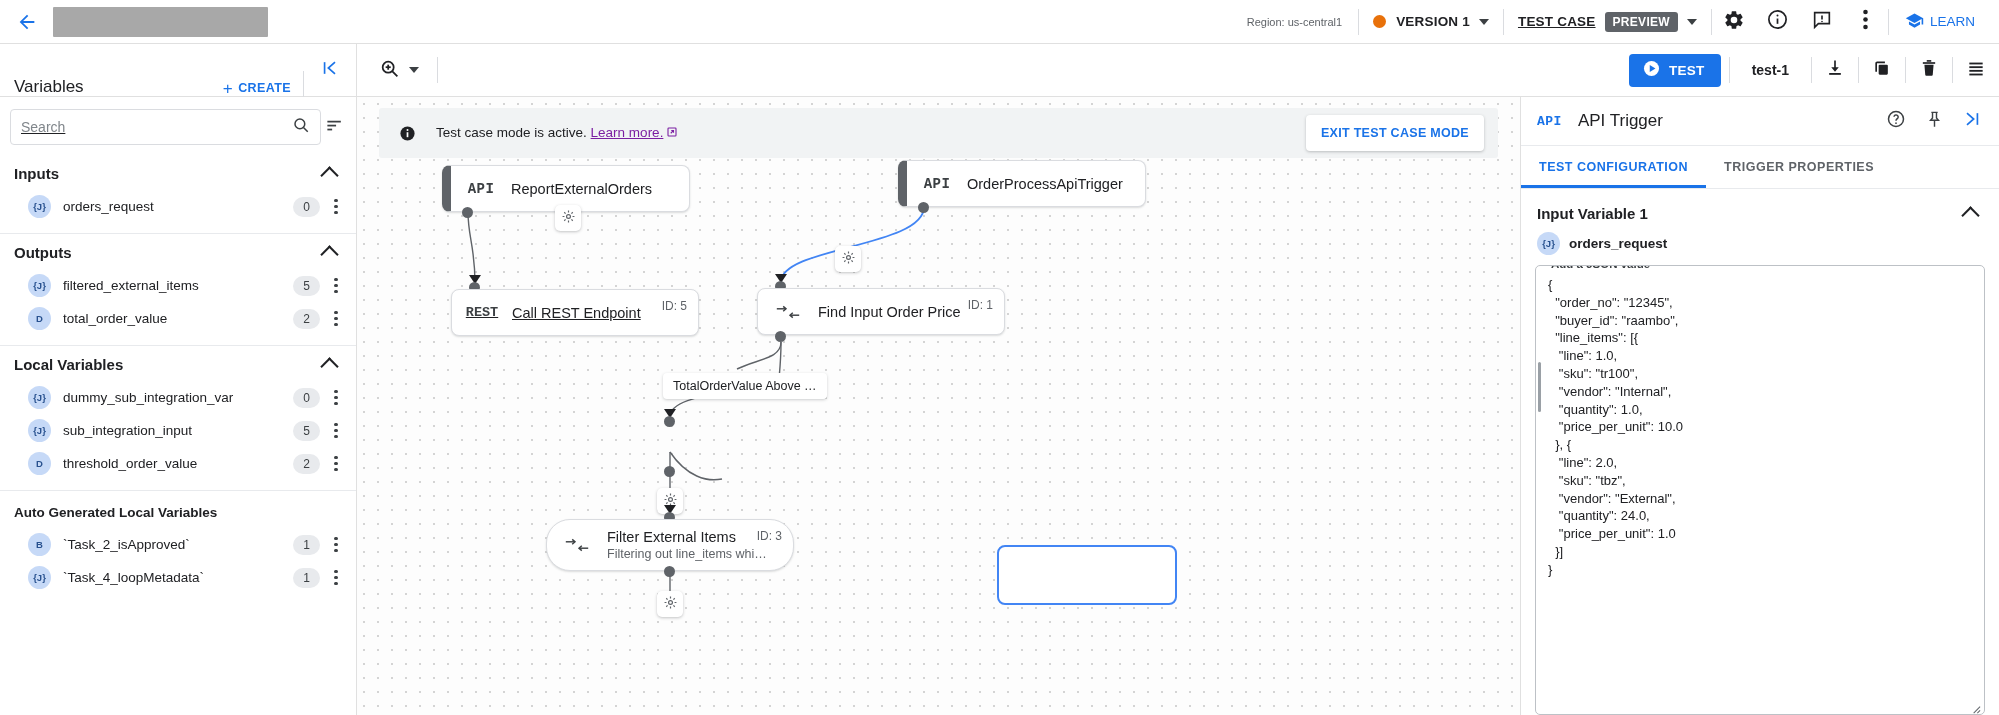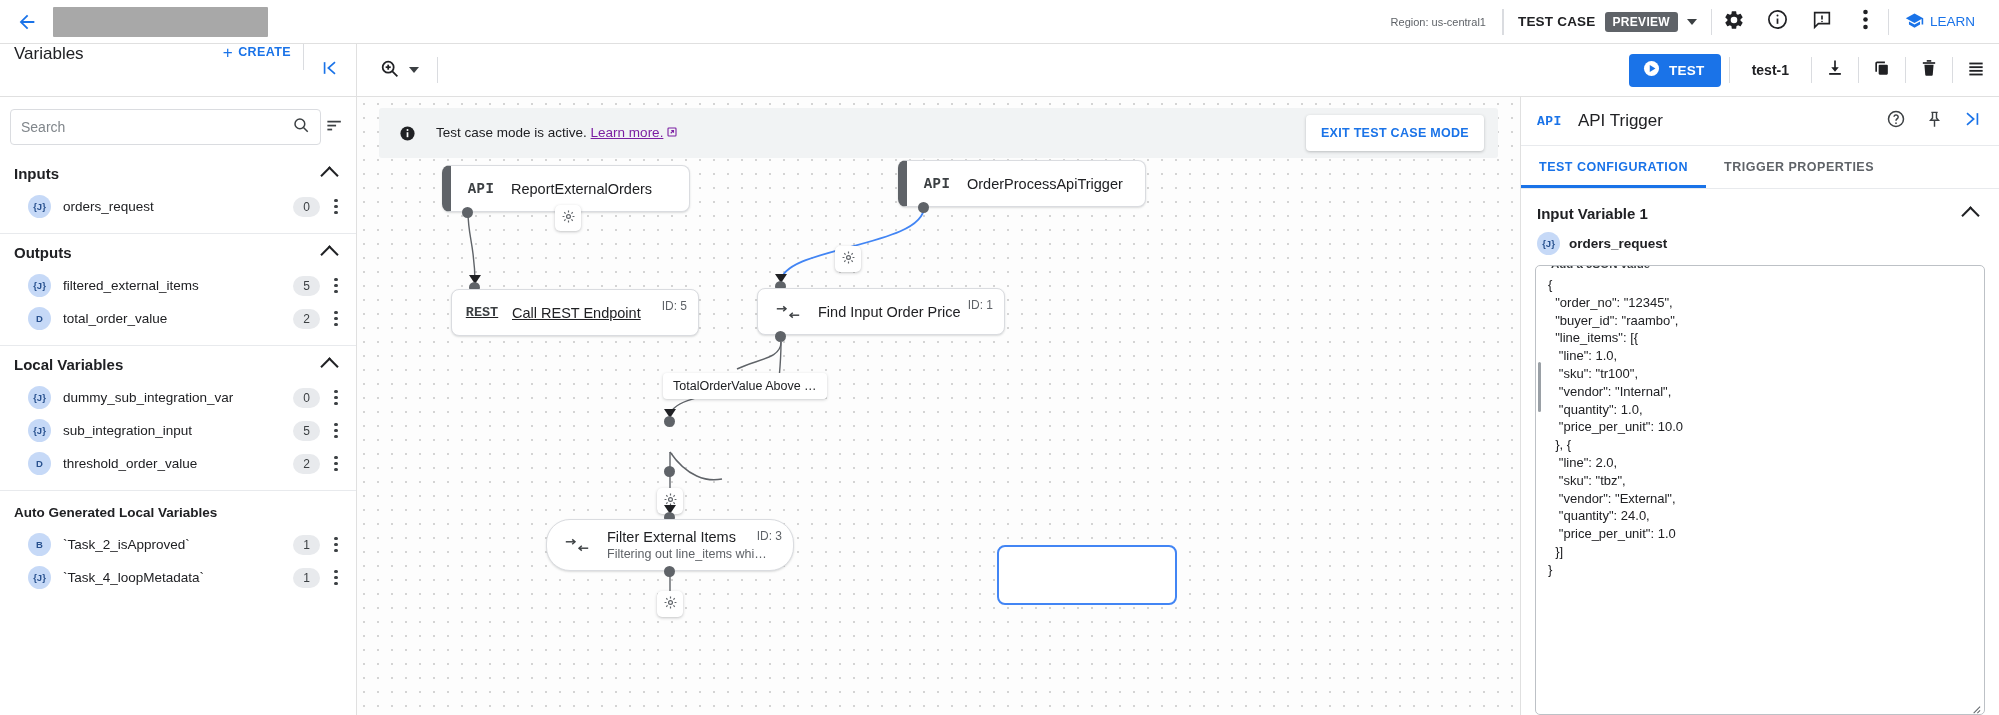--- a/index.html
+++ b/index.html
@@ -36,41 +36,41 @@
   .tb-sep { width: 1px; height: 26px; background: #dadce0; }
   .region-label { color: #5f6368; font-size: 11px; padding: 0 16px; white-space: nowrap; }
   .version-dot {
     width: 13px; height: 13px; border-radius: 50%; background: #e8710a; margin-right: 10px;
   }
   .version-text { font-weight: bold; font-size: 13.5px; letter-spacing: .2px; color: #202124; }
   .caret-down {
     width: 0; height: 0; border-left: 5px solid transparent; border-right: 5px solid transparent;
     border-top: 6px solid #3c4043; margin-left: 9px;
   }
-  .testcase-text { font-weight: bold; font-size: 13.5px; color: #202124; letter-spacing: .2px; }
+  .testcase-text { font-weight: bold; font-size: 13.5px; color: #202124; letter-spacing: .2px; text-decoration: underline; }
   .preview-chip {
     background: #5f6368; color: #fff; font-size: 12px; font-weight: bold;
     padding: 3px 8px; border-radius: 3px; margin-left: 9px; letter-spacing: .3px;
   }
   .icon-btn {
     width: 44px; height: 44px; display: flex; align-items: center; justify-content: center;
     cursor: pointer; color: #202124;
   }
   .learn-btn {
     display: flex; align-items: center; gap: 6px; color: #1a73e8;
     font-size: 13.5px; padding: 0 10px 0 16px; cursor: pointer; white-space: nowrap;
   }
 
   
   .secondbar {
     height: 53px; min-height: 53px; display: flex; align-items: center;
     border-bottom: 1px solid #e0e0e0; background: #fff;
   }
   .sb-left {
-    width: 357px; min-width: 357px; height: 53px; display: flex; align-items: flex-start;
+    width: 357px; min-width: 357px; height: 53px; display: flex; align-items: flex-end;
     border-right: 1px solid #e0e0e0; padding-left: 14px;
   }
   .variables-title { font-size: 17px; color: #202124; flex: 1; }
   .create-btn {
     display: flex; align-items: center; gap: 5px; color: #1a73e8; font-size: 12.5px;
     font-weight: bold; letter-spacing: .4px; cursor: pointer; padding: 0 12px;
   }
   .plus-glyph { font-size: 17px; font-weight: normal; line-height: 1; }
   .sb-divider { width: 1px; height: 26px; background: #dadce0; }
   .collapse-btn {
@@ -96,21 +96,21 @@
   }
 
   
   .body { flex: 1; display: flex; min-height: 0; }
 
   
   .leftpanel {
     width: 357px; min-width: 357px; border-right: 1px solid #e0e0e0;
     display: flex; flex-direction: column; background: #fff; overflow: hidden;
   }
-  .search-row { display: flex; align-items: center; padding: 12px 10px 10px 10px; gap: 1px; }
+  .search-row { display: flex; align-items: center; padding: 12px 10px 10px 10px; gap: 1px; text-decoration: underline; }
   .search-box {
     flex: 1; height: 36px; border: 1px solid #dadce0; border-radius: 4px;
     display: flex; align-items: center; padding: 0 10px;
   }
   .search-box input {
     flex: 1; border: none; outline: none; font-size: 14px; color: #202124;
     font-family: "Liberation Sans", sans-serif; background: transparent;
   }
   .search-box input::placeholder { color: #80868b; }
   .sort-icon { width: 24px; display: flex; align-items: center; justify-content: center; cursor: pointer; }
@@ -273,20 +273,25 @@
       <svg width="22" height="22" viewBox="0 0 24 24" fill="#1a73e8">
           <path d="M20 11H7.8l5.6-5.6L12 4l-8 8 8 8 1.4-1.4L7.8 13H20v-2z"></path>
         </svg>
     </div>
     <div class="redacted-title"></div>
     <div class="topbar-spacer"></div>
 
     <div class="region-label">Region: us-central1</div>
     <div class="tb-sep"></div>
 
+    <div class="tb-item">
+      <span class="version-dot"></span>
+      <span class="version-text">VERSION 1</span>
+      <span class="caret-down"></span>
+    </div>
     <div class="tb-sep"></div>
 
     <div class="tb-item">
       <span class="testcase-text">TEST CASE</span>
       <span class="preview-chip">PREVIEW</span>
       <span class="caret-down"></span>
     </div>
     <div class="tb-sep"></div>
 
     <div class="icon-btn">

